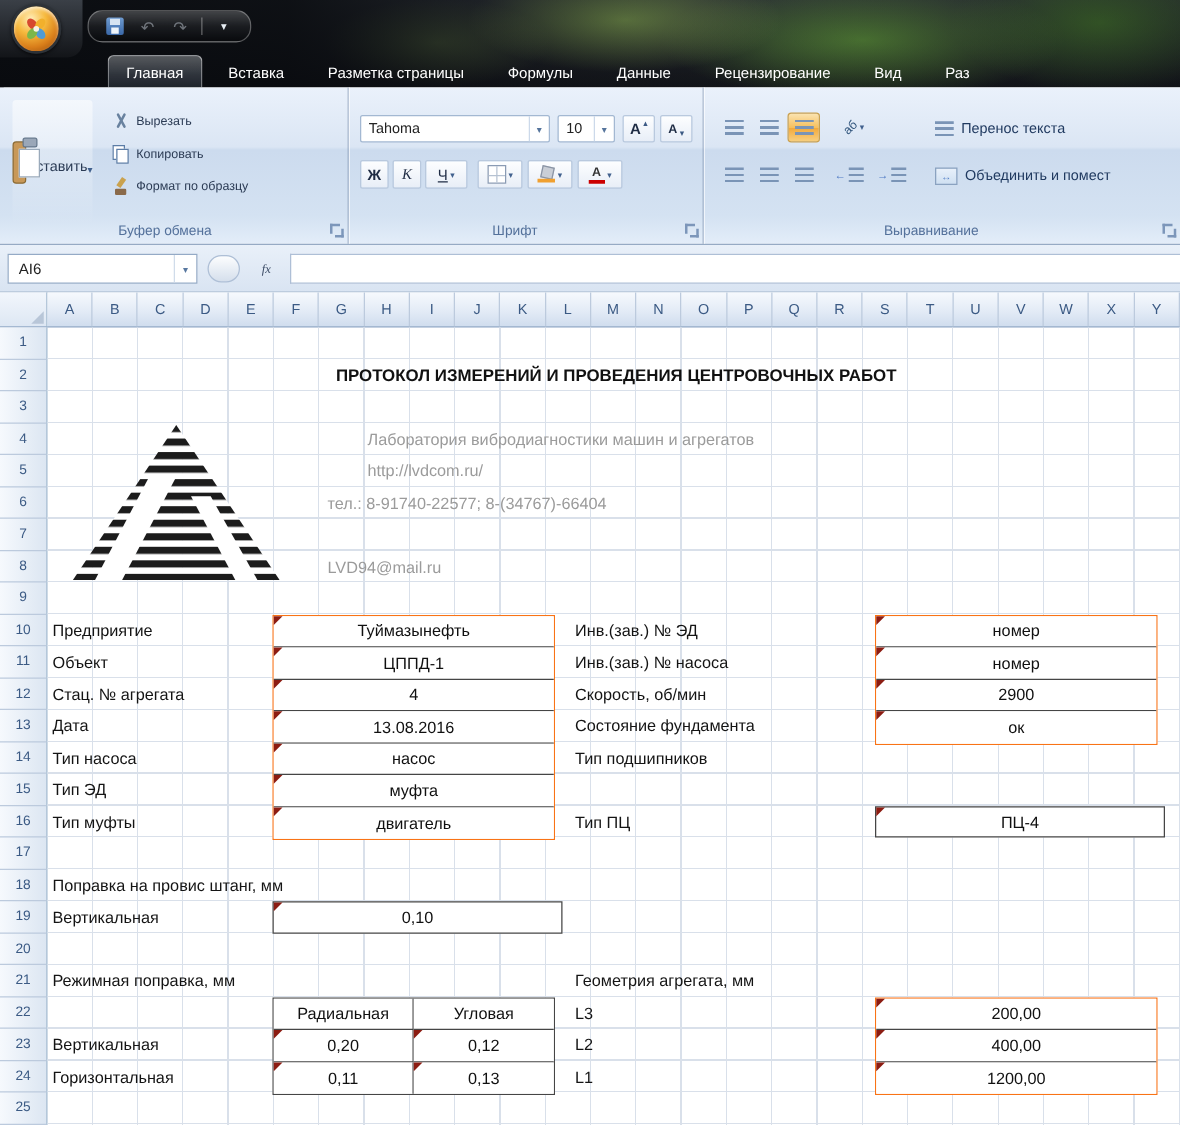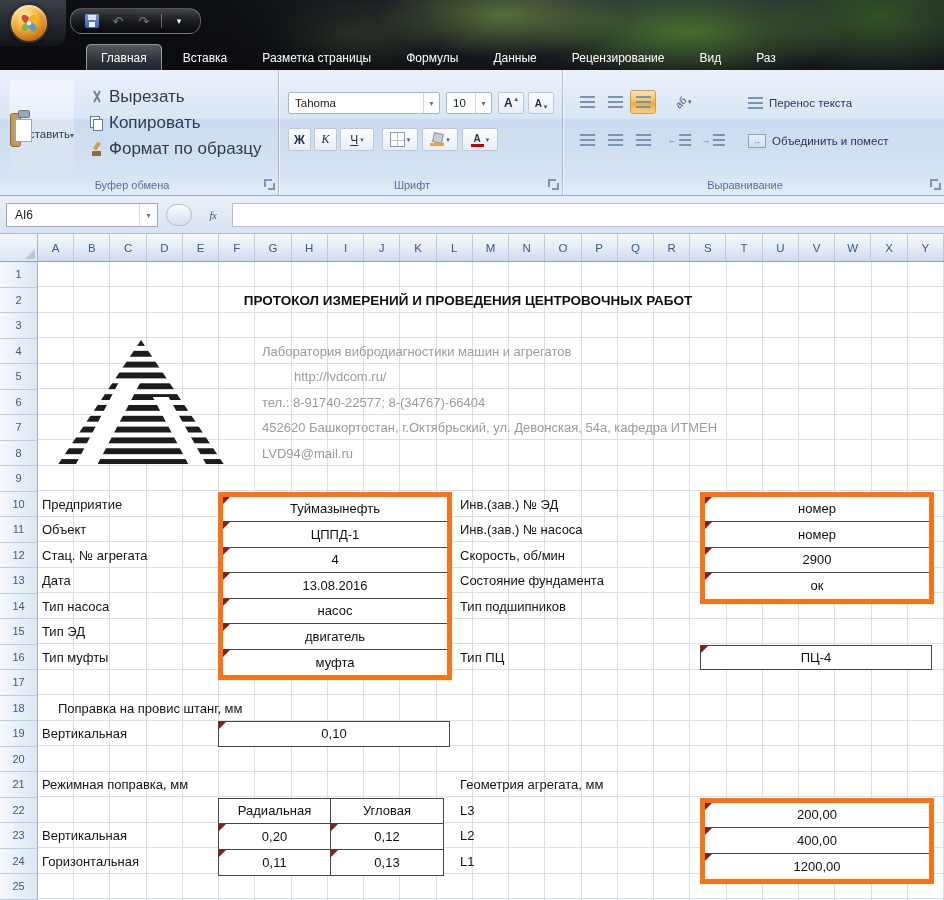--- a/index.html
+++ b/index.html
@@ -55,21 +55,21 @@
 
   .paste-btn{position:absolute;left:8px;top:10px;width:64px;height:100px;border-radius:3px;
     display:flex;align-items:center;padding-top:8px;box-sizing:border-box;
     background:linear-gradient(rgba(255,255,255,.55),rgba(255,255,255,0));font-size:11.5px;}
   .ic-paste{width:26px;height:32px;background:#c89858;border:1px solid #8a6a34;border-radius:3px;position:relative;margin-bottom:8px;}
   .ic-paste::before{content:"";position:absolute;left:4px;top:5px;width:15px;height:21px;background:#fff;border:1px solid #9aaabb;}
   .ic-paste::after{content:"";position:absolute;left:7px;top:-4px;width:10px;height:6px;background:#9aa7b8;border:1px solid #66788c;border-radius:2px;}
   .pcaret{font-size:8px;color:#41618e;margin-top:2px;}
 
   .small-item{position:absolute;left:88px;display:flex;align-items:center;gap:6px;height:22px;
-    font-size:17px;color:#2c3c55;white-space:nowrap;}
+    font-size:10px;color:#2c3c55;white-space:nowrap;}
   .ic-cut{position:relative;width:13px;height:14px;}
   .ic-cut::before,.ic-cut::after{content:"";position:absolute;top:0;left:6px;width:2px;height:13px;background:#69829f;border-radius:1px;}
   .ic-cut::before{transform:rotate(28deg);}
   .ic-cut::after{transform:rotate(-28deg);}
   .ic-copy{position:relative;width:13px;height:14px;}
   .ic-copy::before,.ic-copy::after{content:"";position:absolute;width:8px;height:10px;background:#fff;border:1px solid #5b7ca6;}
   .ic-copy::before{left:0;top:0;}
   .ic-copy::after{left:3px;top:3px;}
   .ic-painter{position:relative;width:13px;height:14px;}
   .ic-painter::before{content:"";position:absolute;left:5px;top:0;width:4px;height:8px;background:#caa24e;transform:rotate(35deg);}
@@ -132,25 +132,25 @@
     background:linear-gradient(90deg,#f6f9fd,#dce6f2);border-right:1px solid #9eb6ce;}
   .rh{height:25.5px;box-sizing:border-box;border-bottom:1px solid #bccadd;display:flex;align-items:center;justify-content:center;
     font-size:11px;color:#3b5a84;}
   .gridlines{position:absolute;left:38px;top:262px;width:906px;height:638px;
     background-image:
       repeating-linear-gradient(to right,transparent 0 35.24px,#d9e0ea 35.24px 36.24px),
       repeating-linear-gradient(to bottom,transparent 0 24.5px,#d9e0ea 24.5px 25.5px);}
 
   
   .sheet-title{position:absolute;left:38px;top:287.5px;width:860px;text-align:center;
-    font-size:13.5px;font-weight:600;color:#111;line-height:25.5px;white-space:nowrap;}
+    font-size:13.5px;font-weight:600;color:#111;line-height:25.5px;white-space:nowrap;padding-left:25px;}
   .ginfo{position:absolute;left:262px;height:25.5px;line-height:25.5px;font-size:13px;color:#9b9b9b;white-space:nowrap;}
   .slab{position:absolute;height:25.5px;display:flex;align-items:center;font-size:13px;color:#141414;white-space:nowrap;}
   .lft{left:42px;}  .rgt{left:460px;}
-  .vcol{position:absolute;border:5px solid #f97316;background:#fff;width:224px;}
+  .vcol{position:absolute;border:1px solid #f97316;background:#fff;width:224px;}
   .vcell{height:25.5px;box-sizing:border-box;border-bottom:1px solid #454545;display:flex;align-items:center;justify-content:center;
     position:relative;font-size:13px;color:#101010;background:#fff;}
   .vcol .vcell:last-child{border-bottom:none;}
   .vbox{position:absolute;width:232px;height:25.5px;box-sizing:border-box;border:1px solid #454545;background:#fff;
     display:flex;align-items:center;justify-content:center;font-size:13px;color:#101010;}
   .mtable{position:absolute;left:218px;top:797.5px;width:224px;border:1px solid #454545;background:#fff;
     display:grid;grid-template-columns:112px 112px;}
   .mtable .vcell{border-right:1px solid #454545;}
   .mtable .vcell:nth-child(2n){border-right:none;}
   .mtable .vcell:nth-child(5),.mtable .vcell:nth-child(6){border-bottom:none;}
@@ -392,60 +392,59 @@
       <pattern id="zp" width="168" height="11" patternUnits="userSpaceOnUse">
         <rect width="168" height="6" fill="#1c1c1c"></rect>
           <rect y="6" width="168" height="5" fill="#ffffff"></rect>
       </pattern>
     </defs>
     <polygon points="84,0 168,126 0,126" fill="url(#zp)"></polygon>
     <polygon points="62,42 84,42 40,126 18,126" fill="#ffffff"></polygon>
     <polygon points="96,58 112,58 150,126 132,126" fill="#ffffff"></polygon>
   </svg>
 
-  <div class="ginfo" style="top:338.5px;">Лаборатория вибродиагностики машин и агрегатов</div>
+  <div class="ginfo" style="top:338.5px;margin-left:32px;">Лаборатория вибродиагностики машин и агрегатов</div>
   <div class="ginfo" style="top:364px;margin-left:32px;">http://lvdcom.ru/</div>
   <div class="ginfo" style="top:389.5px;">тел.: 8-91740-22577; 8-(34767)-66404</div>
-  <div class="ginfo" style="top:415px;">452620 Башкортостан, г.Октябрьский, ул. Девонская, 54а, кафедра ИТМЕН</div>
   <div class="ginfo" style="top:440.5px;">LVD94@mail.ru</div>
 
   <div class="slab lft" style="top:491.5px;">Предприятие</div>
   <div class="slab lft" style="top:517px;">Объект</div>
   <div class="slab lft" style="top:542.5px;">Стац. № агрегата</div>
   <div class="slab lft" style="top:568px;">Дата</div>
   <div class="slab lft" style="top:593.5px;">Тип насоса</div>
   <div class="slab lft" style="top:619px;">Тип ЭД</div>
   <div class="slab lft" style="top:644.5px;">Тип муфты</div>
 
   <div class="vcol" style="left:218px;top:491.5px;">
     <div class="vcell cmt">Туймазынефть</div>
     <div class="vcell cmt">ЦППД-1</div>
     <div class="vcell cmt">4</div>
     <div class="vcell cmt">13.08.2016</div>
     <div class="vcell cmt">насос</div>
+    <div class="vcell cmt">муфта</div>
     <div class="vcell cmt">двигатель</div>
-    <div class="vcell cmt">муфта</div>
   </div>
 
   <div class="slab rgt" style="top:491.5px;">Инв.(зав.) № ЭД</div>
   <div class="slab rgt" style="top:517px;">Инв.(зав.) № насоса</div>
   <div class="slab rgt" style="top:542.5px;">Скорость, об/мин</div>
   <div class="slab rgt" style="top:568px;">Состояние фундамента</div>
   <div class="slab rgt" style="top:593.5px;">Тип подшипников</div>
   <div class="slab rgt" style="top:644.5px;">Тип ПЦ</div>
 
   <div class="vcol" style="left:700px;top:491.5px;">
     <div class="vcell cmt">номер</div>
     <div class="vcell cmt">номер</div>
     <div class="vcell cmt">2900</div>
     <div class="vcell cmt">ок</div>
   </div>
   <div class="vbox cmt" style="left:700px;top:644.5px;">ПЦ-4</div>
 
-  <div class="slab lft" style="top:695.5px;margin-left:16px;">Поправка на провис штанг, мм</div>
+  <div class="slab lft" style="top:695.5px;">Поправка на провис штанг, мм</div>
   <div class="slab lft" style="top:721px;">Вертикальная</div>
   <div class="vbox cmt" style="left:218px;top:721px;">0,10</div>
 
   <div class="slab lft" style="top:772px;">Режимная поправка, мм</div>
   <div class="slab lft" style="top:823px;">Вертикальная</div>
   <div class="slab lft" style="top:848.5px;">Горизонтальная</div>
   <div class="mtable">
     <div class="vcell">Радиальная</div>
     <div class="vcell">Угловая</div>
     <div class="vcell cmt">0,20</div>

